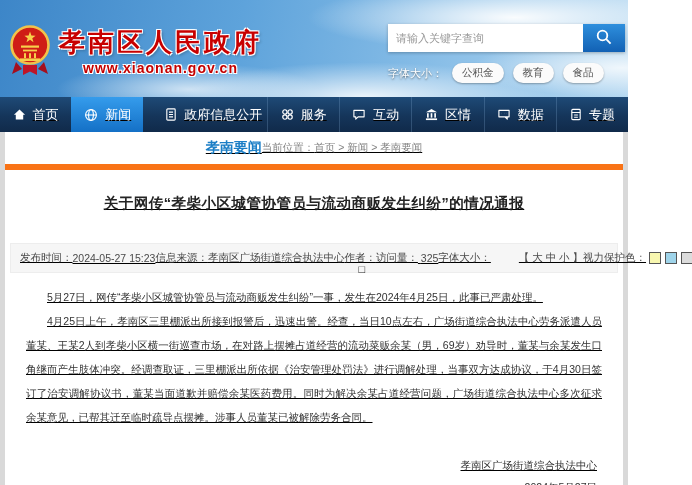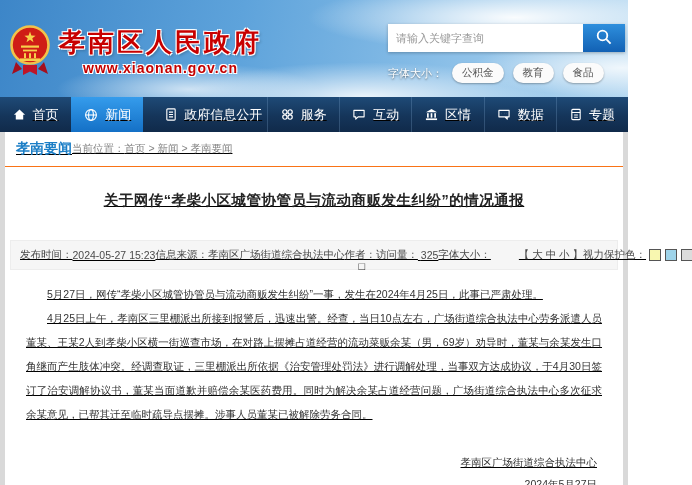--- a/index.html
+++ b/index.html
@@ -68,22 +68,22 @@
   }
   .nav-item.active + .nav-item { border-left-color: transparent; }
   .nav-icon { display: flex; align-items: center; }
 
   
   .main {
     height: 353px; background: #fff;
     border-left: 5px solid #d9d9d9; border-right: 5px solid #d9d9d9;
   }
   .breadcrumb-row {
-    height: 35px; display: flex; align-items: center; justify-content: flex-start;
-    padding: 16px 11px; border-bottom: 1px solid #f97316;
+    height: 35px; display: flex; align-items: center; justify-content: center;
+    padding: 16px 11px; border-bottom: 6px solid #f97316;
   }
   .section-title { color: #1b7ec6; font-size: 14px; font-weight: bold; }
   .crumbs { font-size: 10.5px; color: #828282; }
 
   .article-title {
     margin: 24px 28px 0; text-align: center;
     font-size: 14.5px; font-weight: bold; color: #242424; letter-spacing: .5px;
   }
 
   .meta-bar {

